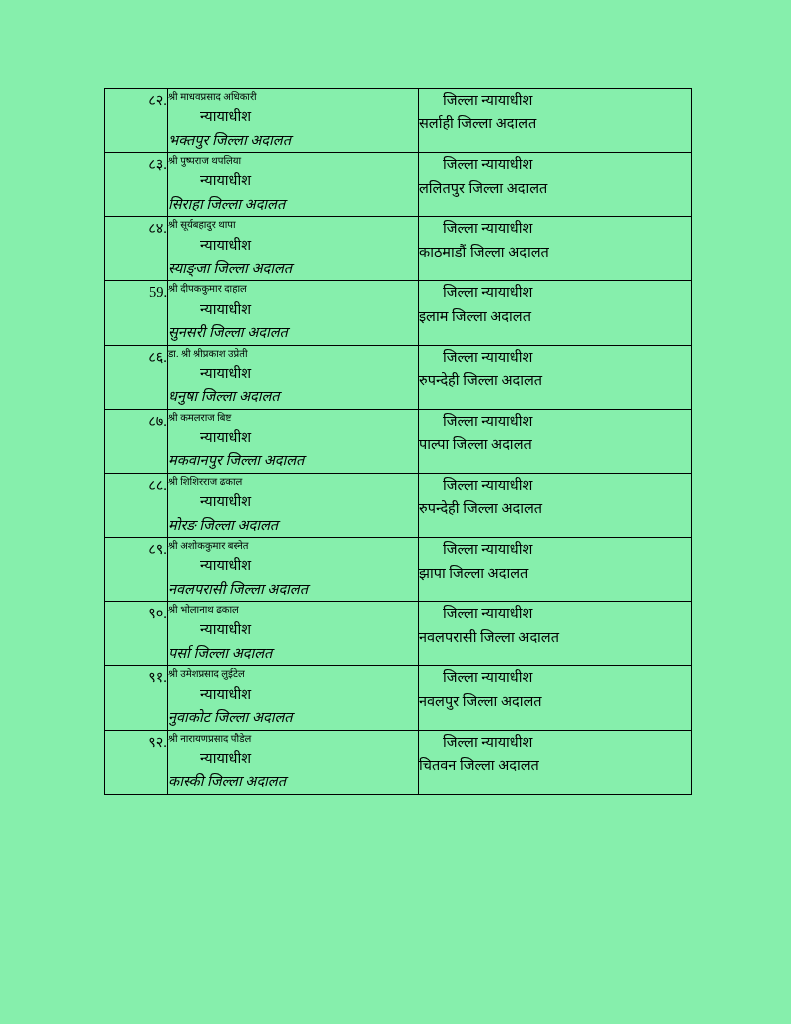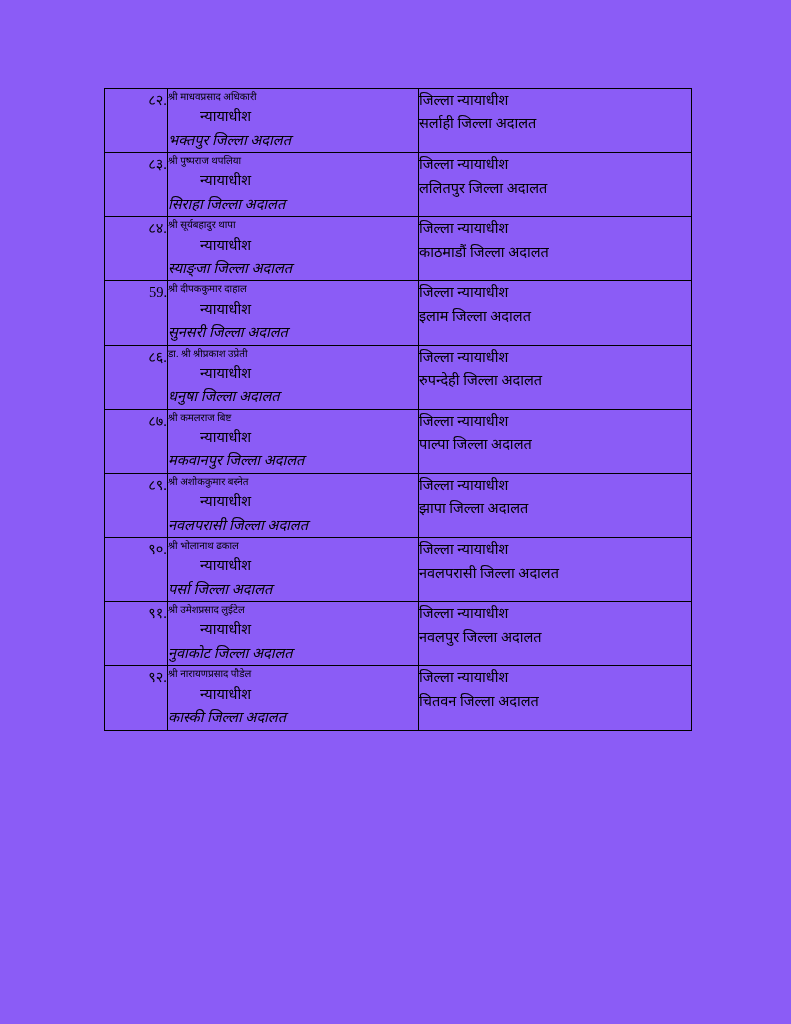--- a/index.html
+++ b/index.html
@@ -11,21 +11,21 @@
     width: 791px;
     height: 1024px;
     font-family: "Liberation Serif", "DejaVu Serif", serif;
     color: #000000;
     overflow: hidden;
   }
   .page {
     position: relative;
     width: 791px;
     height: 1024px;
-    background: #8b5cf6;
+    background: #86efac;
   }
   .table-wrap {
     position: absolute;
     left: 104px;
     top: 88px;
     width: 584px;
   }
   table.judges-table {
     border-collapse: collapse;
     width: 584px;
@@ -62,21 +62,21 @@
     display: block;
     white-space: nowrap;
   }
   .nm-line.l1 { font-size: 10px; }
   .nm-line.l2 { font-size: 14.5px; margin-left: 32px; }
   .nm-line.l3 { font-size: 14.5px; font-style: italic; }
   .post-line {
     display: block;
     white-space: nowrap;
   }
-  .post-line.p1 { font-size: 14.5px; }
+  .post-line.p1 { font-size: 14.5px; margin-left: 24px; }
   .post-line.p2 { font-size: 14.5px; }
 </style>
 </head>
 <body>
 
 <div class="page">
   <div class="table-wrap">
     <table class="judges-table">
       <tbody>
 
@@ -151,20 +151,32 @@
             <span class="nm-line l1">श्री कमलराज बिष्ट</span>
             <span class="nm-line l2">न्यायाधीश</span>
             <span class="nm-line l3">मकवानपुर जिल्ला अदालत</span>
           </td>
           <td class="col-post">
             <span class="post-line p1">जिल्ला न्यायाधीश</span>
             <span class="post-line p2">पाल्पा जिल्ला अदालत</span>
           </td>
         </tr>
 
+        <tr>
+          <td class="col-sn">८८.</td>
+          <td class="col-name">
+            <span class="nm-line l1">श्री शिशिरराज ढकाल</span>
+            <span class="nm-line l2">न्यायाधीश</span>
+            <span class="nm-line l3">मोरङ जिल्ला अदालत</span>
+          </td>
+          <td class="col-post">
+            <span class="post-line p1">जिल्ला न्यायाधीश</span>
+            <span class="post-line p2">रुपन्देही जिल्ला अदालत</span>
+          </td>
+        </tr>
 
         <tr>
           <td class="col-sn">८९.</td>
           <td class="col-name">
             <span class="nm-line l1">श्री अशोककुमार बस्नेत</span>
             <span class="nm-line l2">न्यायाधीश</span>
             <span class="nm-line l3">नवलपरासी जिल्ला अदालत</span>
           </td>
           <td class="col-post">
             <span class="post-line p1">जिल्ला न्यायाधीश</span>

